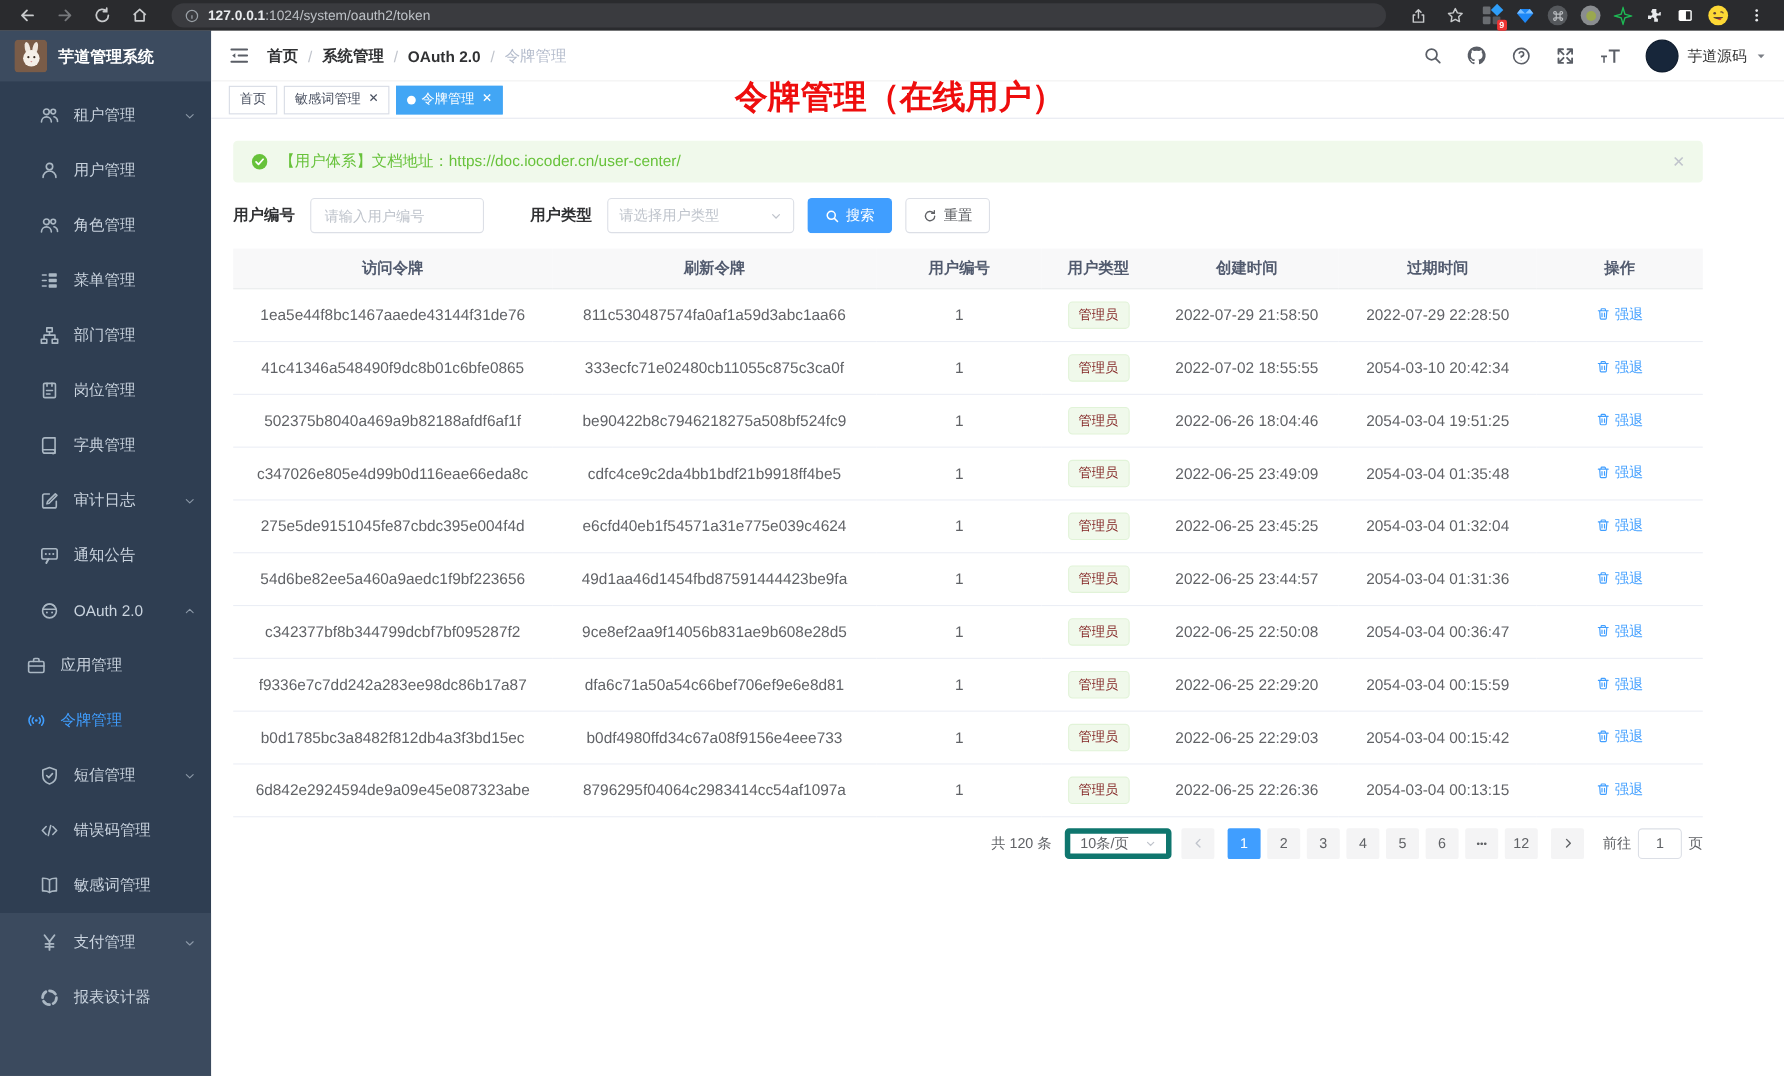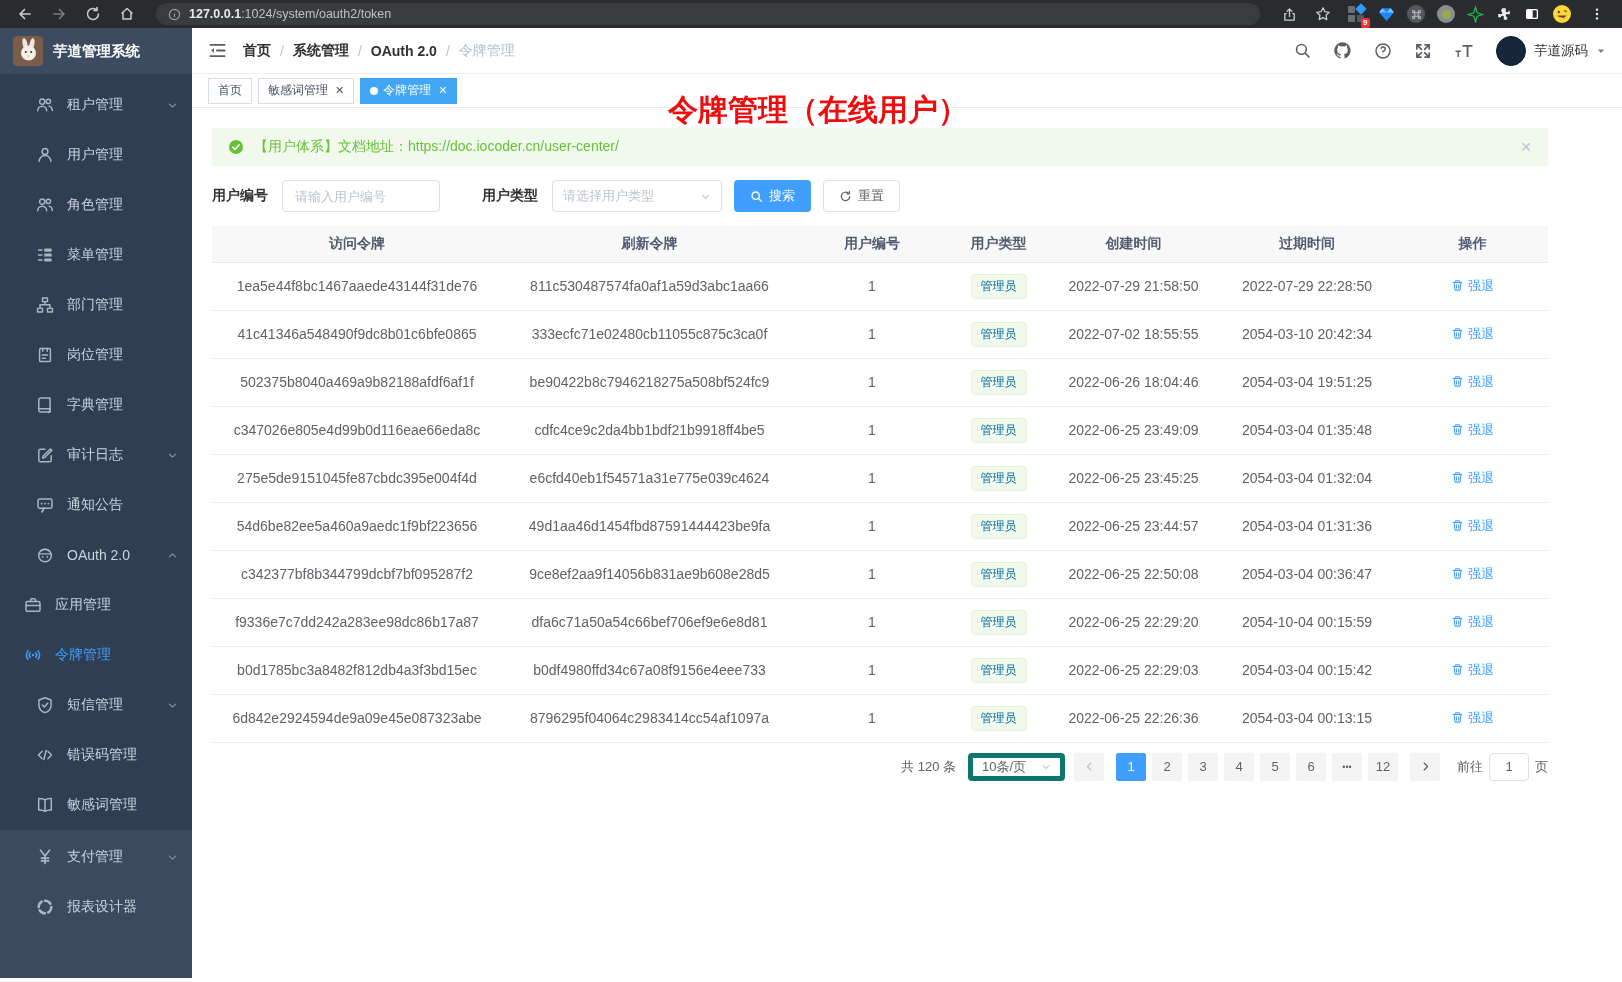--- a/index.html
+++ b/index.html
@@ -71,21 +71,21 @@
   .f-input::placeholder { color:#bfc4cc; }
   .f-select { width:170px; height:32px; border:1px solid #dcdfe6; border-radius:4px; display:flex; align-items:center; justify-content:space-between; padding:0 10px; color:#bfc4cc; font-size:13px; cursor:pointer; }
   .gap-lg { width:42px; }
   .btn { height:32px; display:inline-flex; align-items:center; gap:6px; border-radius:4px; font-size:13px; padding:12px 15px; cursor:pointer; border:1px solid transparent; }
   .btn-primary { background:#409eff; color:#fff; margin-left:12px; }
   .btn-plain { background:#fff; color:#606266; border-color:#dcdfe6; margin-left:12px; }
 
   table.grid { width:100%; border-collapse:collapse; table-layout:fixed; font-size:14px; color:#606266; }
   .grid th { background:#f8f8f9; color:#515a6e; font-weight:bold; height:36px; text-align:center; border-bottom:1px solid #e8eaec; }
   .grid td { height:48px; text-align:center; border-bottom:1px solid #ebeef5; overflow:hidden; white-space:nowrap; }
-  .badge { display:inline-block; background:#f0f9eb; border:1px solid #e1f3d8; color:#0369a1; font-size:12px; padding:3px 9px; border-radius:4px; }
+  .badge { display:inline-block; background:#f0f9eb; border:1px solid #e1f3d8; color:#7f1d1d; font-size:12px; padding:3px 9px; border-radius:4px; }
   .action-link { color:#409eff; font-size:13px; display:inline-flex; align-items:center; gap:4px; cursor:pointer; }
 
   .pagination { display:flex; align-items:center; justify-content:flex-end; gap:6px; margin-top:10px; font-size:13px; color:#606266; }
   .pg-total { margin-right:6px; }
   .pg-size { width:97px; height:28px; border:5px solid #0f766e; border-radius:4px; display:flex; align-items:center; justify-content:space-between; padding:0 9px; color:#606266; cursor:pointer; background:#fff; }
   .pager { display:flex; align-items:center; }
   .pg-btn { min-width:30px; height:28px; margin:0 3px; background:#f4f4f5; border-radius:2px; display:flex; align-items:center; justify-content:center; color:#606266; cursor:pointer; font-size:13px; }
   .pg-btn.active { background:#409eff; color:#fff; cursor:default; }
   .pg-btn.nav-prev { color:#c0c4cc; }
   .pg-goto { display:flex; align-items:center; gap:6px; margin-left:8px; }
@@ -628,21 +628,21 @@
                   </svg>
                   <span>强退</span>
                 </span></td>
             </tr>
             <tr>
               <td>f9336e7c7dd242a283ee98dc86b17a87</td>
               <td>dfa6c71a50a54c66bef706ef9e6e8d81</td>
               <td>1</td>
               <td><span class="badge">管理员</span></td>
               <td>2022-06-25 22:29:20</td>
-              <td>2054-10-04 00:15:59</td>
+              <td>2054-03-04 00:15:59</td>
               <td><span class="action-link">
                   <svg width="13" height="13" viewBox="0 0 16 16" fill="none" stroke="currentColor" stroke-width="1.3" stroke-linecap="round" stroke-linejoin="round">
                     <path d="M2.5 4.3h11M5.6 4.3V3a.9.9 0 01.9-.9h3a.9.9 0 01.9.9v1.3M4 4.3l.6 8.4a1 1 0 001 1h4.8a1 1 0 001-1l.6-8.4M6.6 7v4M9.4 7v4"></path>
                   </svg>
                   <span>强退</span>
                 </span></td>
             </tr>
             <tr>
               <td>b0d1785bc3a8482f812db4a3f3bd15ec</td>
               <td>b0df4980ffd34c67a08f9156e4eee733</td>
@@ -706,13 +706,13 @@
           <span>前往</span>
           <input class="goto-input" value="1" style="">
           <span>页</span>
         </div>
       </div>
 
     </div>
   </div>
 </div>
 
-<div class="annotation" style="color: rgb(238, 13, 13); margin-top: 22px;">令牌管理（在线用户）</div>
+<div class="annotation" style="color: rgb(238, 13, 13);">令牌管理（在线用户）</div>
 
 </body></html>

